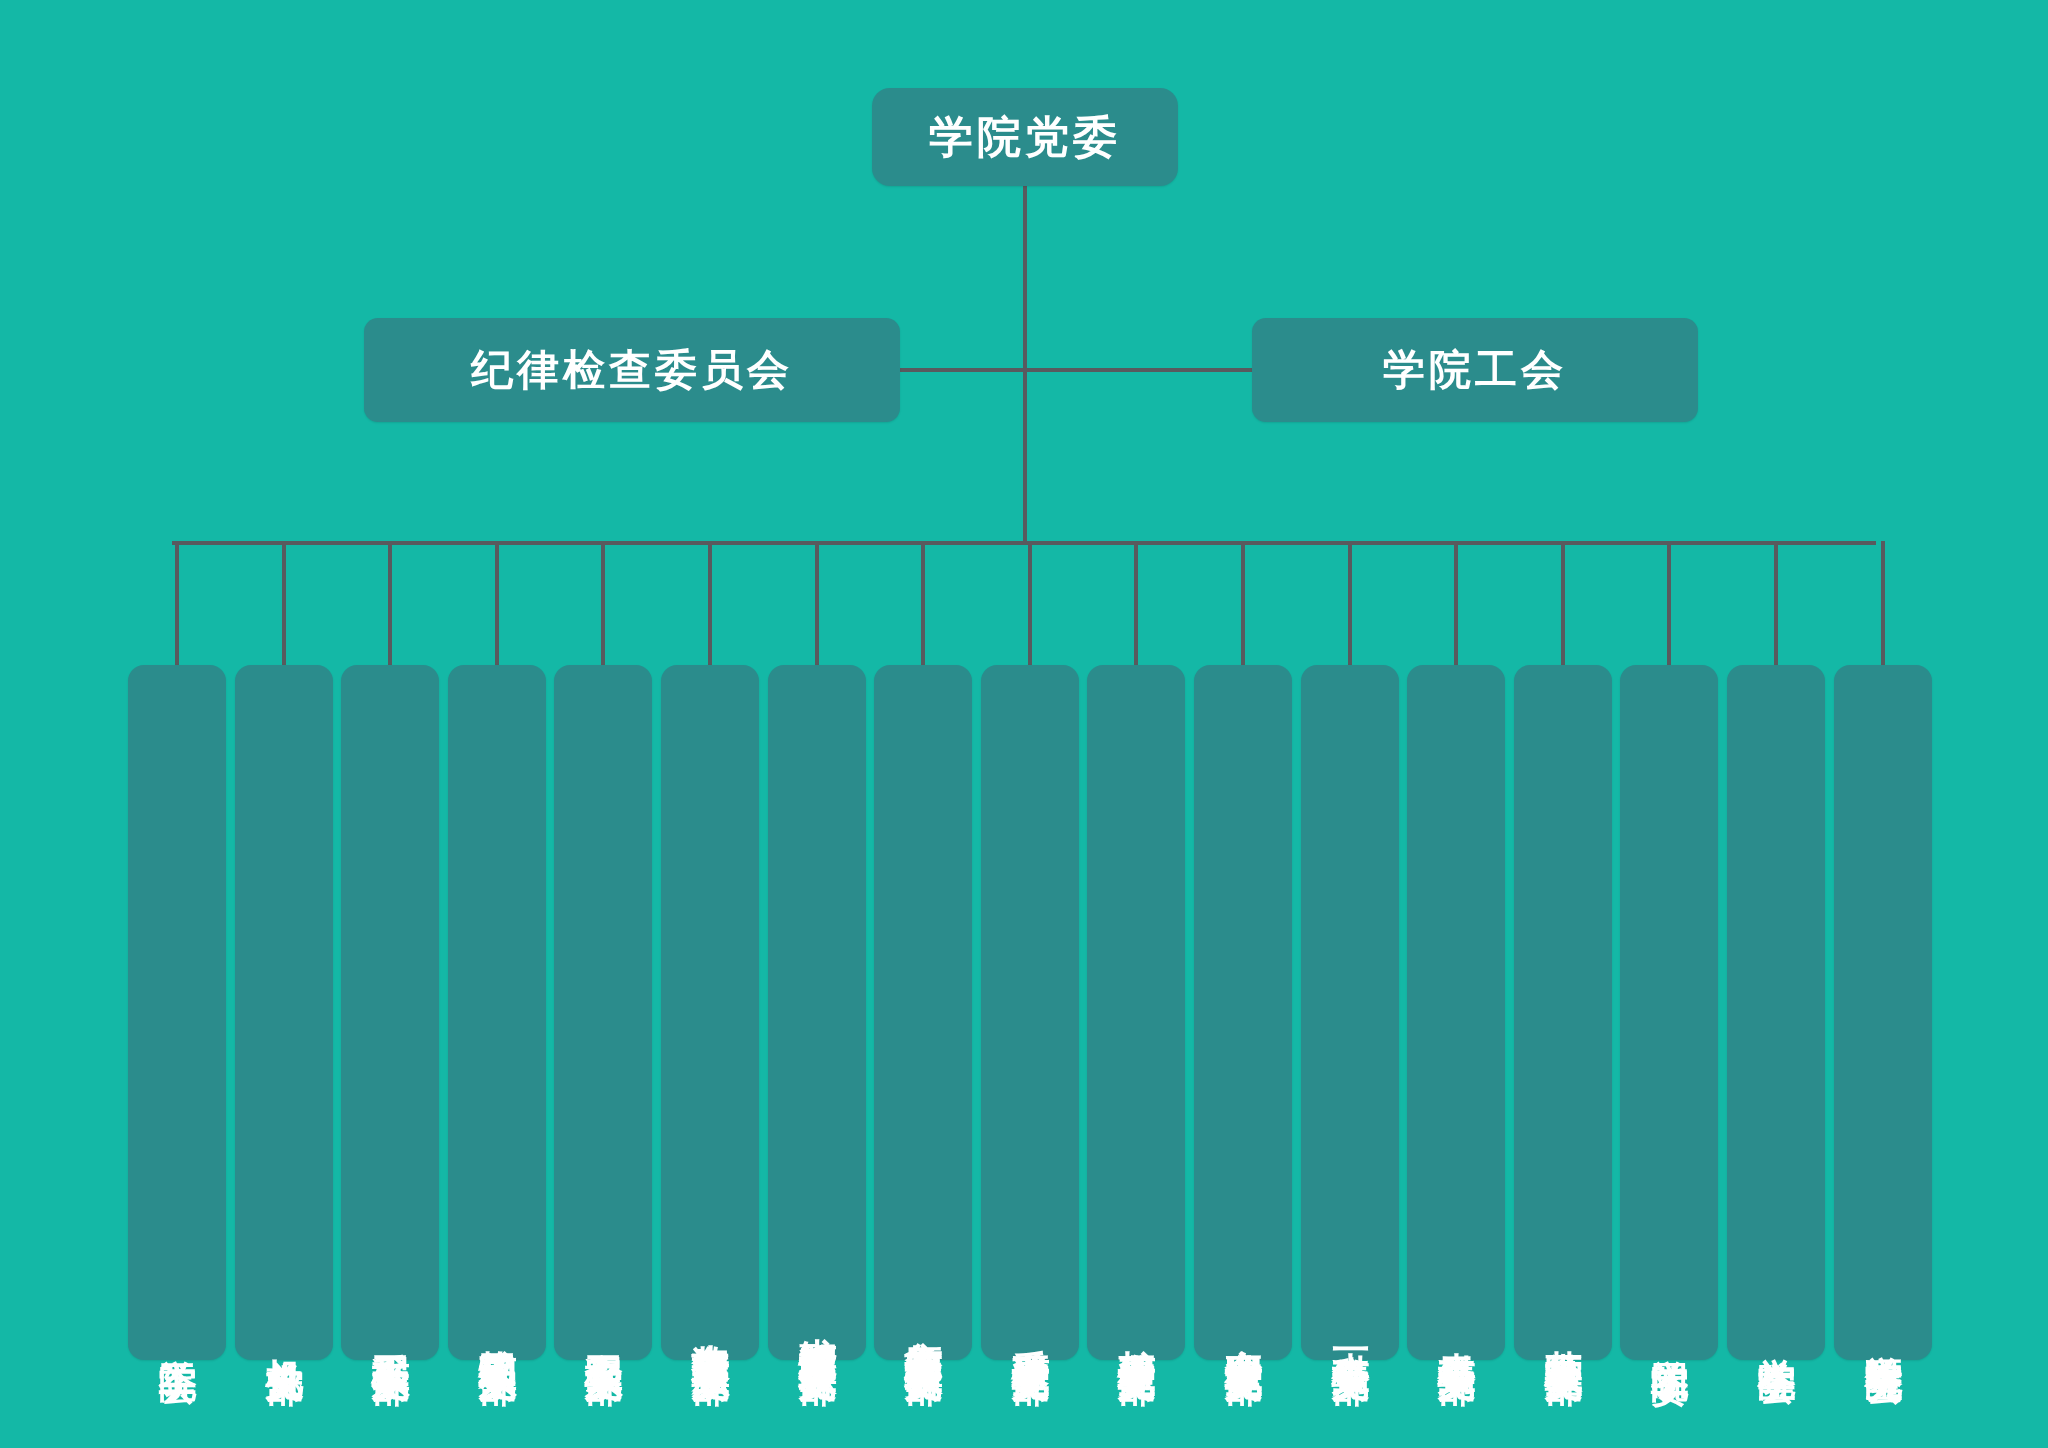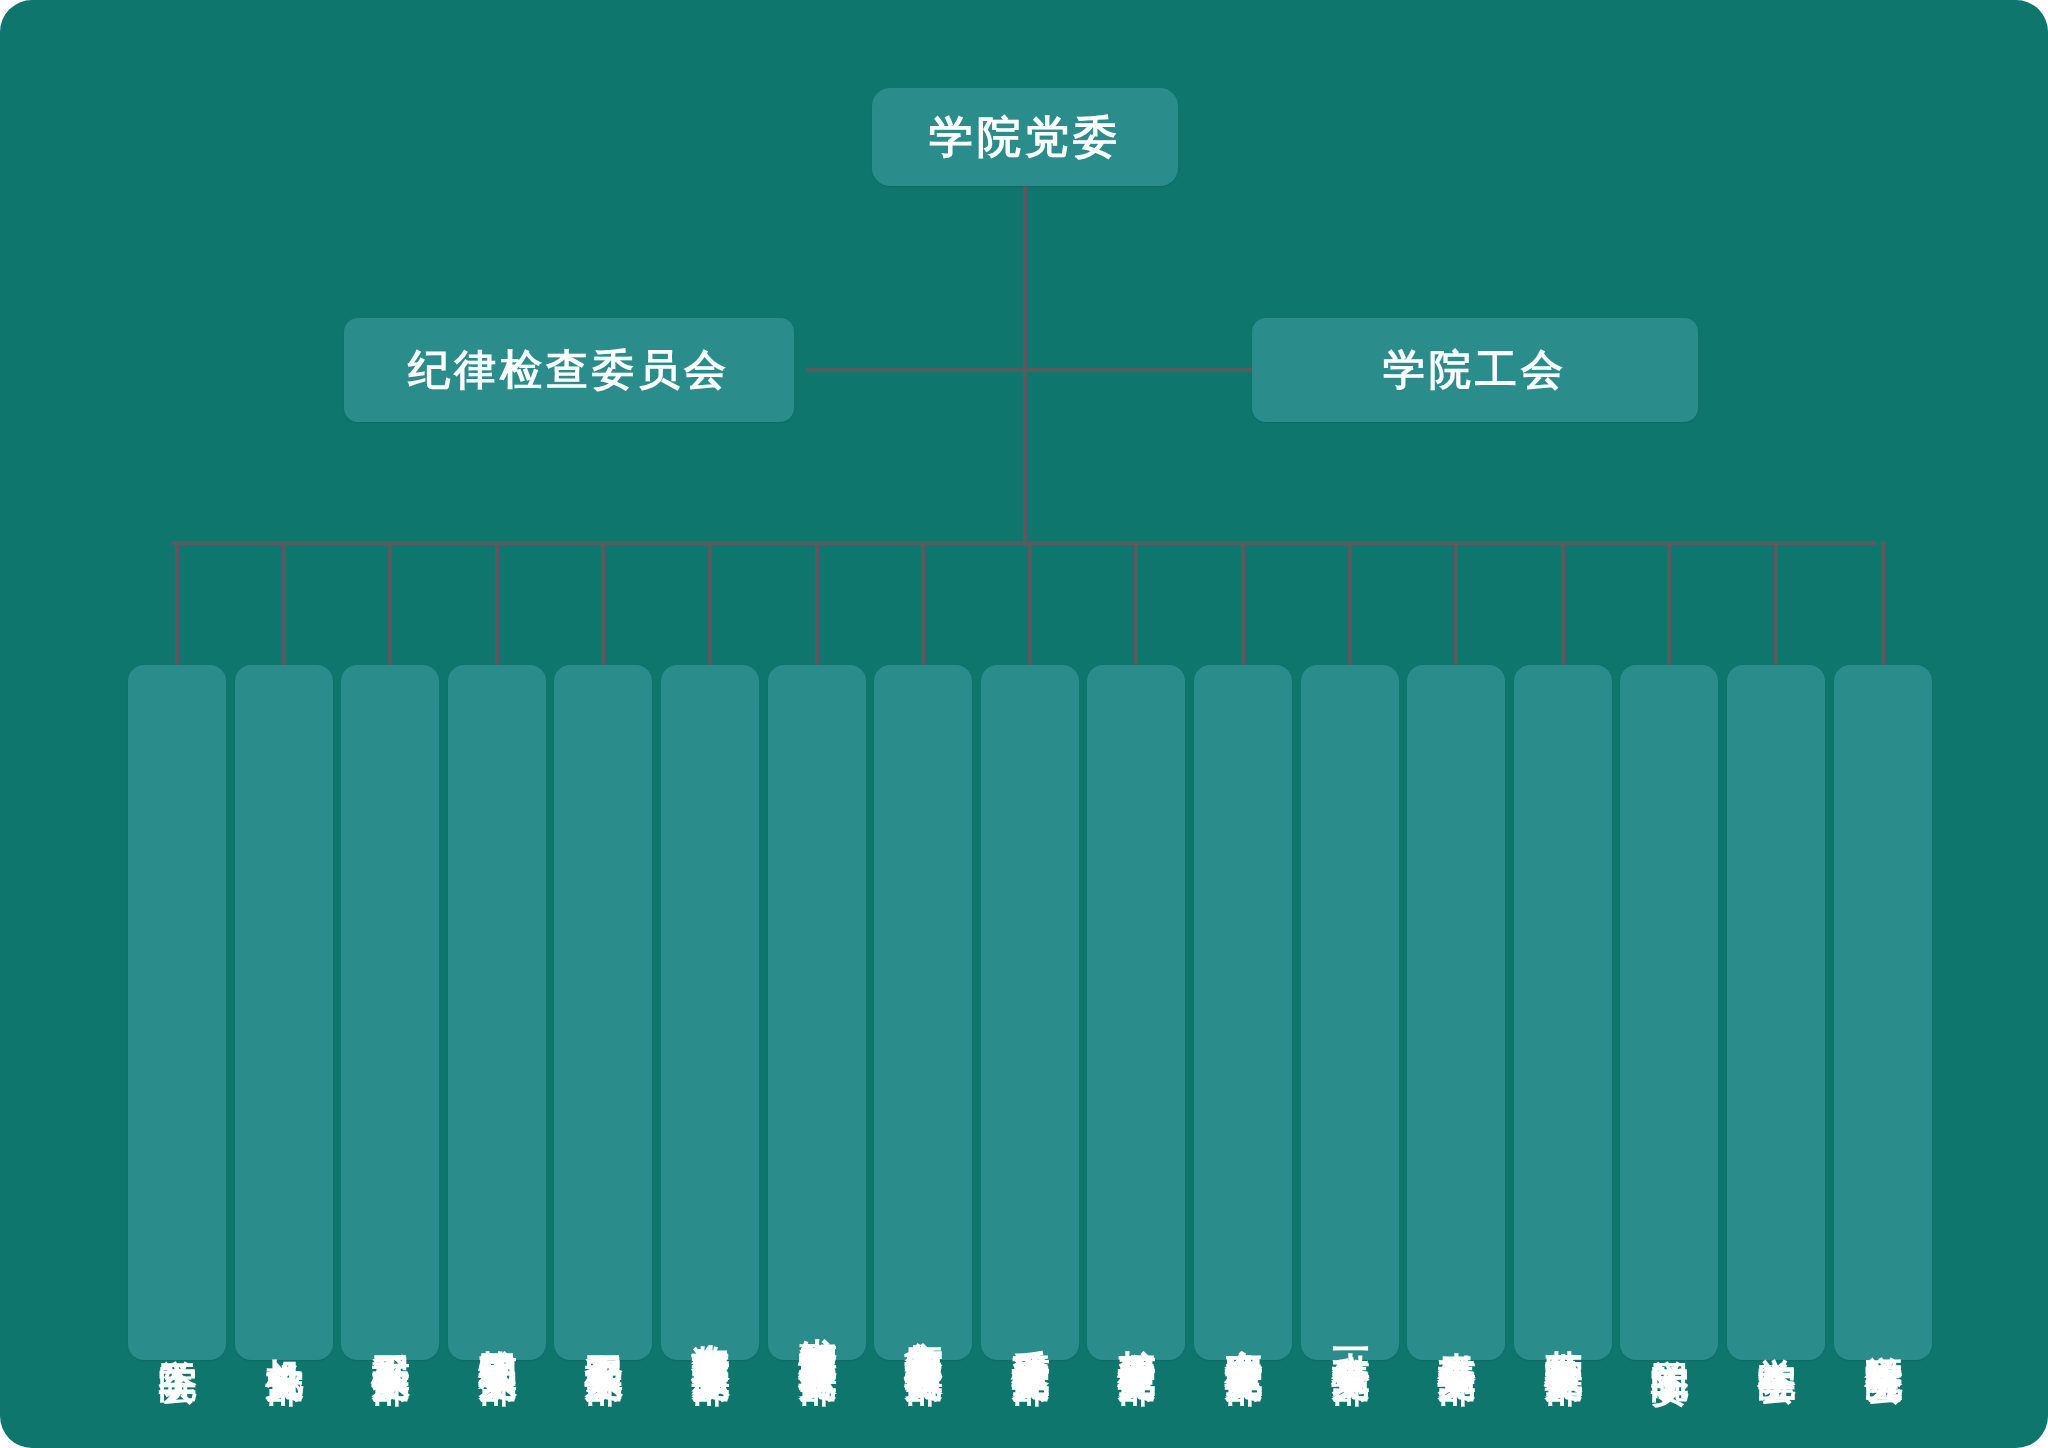--- a/index.html
+++ b/index.html
@@ -11,22 +11,21 @@
     height: 1448px;
     background: #ffffff;
     font-family: "Liberation Sans", "DejaVu Sans", sans-serif;
     overflow: hidden;
   }
 
   #chart-root {
     position: relative;
     width: 2048px;
     height: 1448px;
-    background: #0f766e;
-    border-radius: 32px;
+    background: #14b8a6;
   }
 
   
   .line {
     position: absolute;
     background: #595a5e;
   }
   .line-v { width: 4px; }
   .line-h { height: 4px; }
 
@@ -63,21 +62,21 @@
     top: 318px;
     height: 104px;
     border-radius: 14px;
   }
   .node-l2 .label {
     font-size: 42px;
     font-weight: 700;
     letter-spacing: 4px;
     line-height: 1;
   }
-  .node-discipline { left: 344px;  width: 450px; }
+  .node-discipline { left: 364px;  width: 536px; }
   .node-office     { left: 1252px; width: 446px; }
 
   
   .node-branch {
     top: 665px;
     width: 98px;
     height: 695px;
     border-radius: 16px;
     align-items: flex-end;
     justify-content: center;

